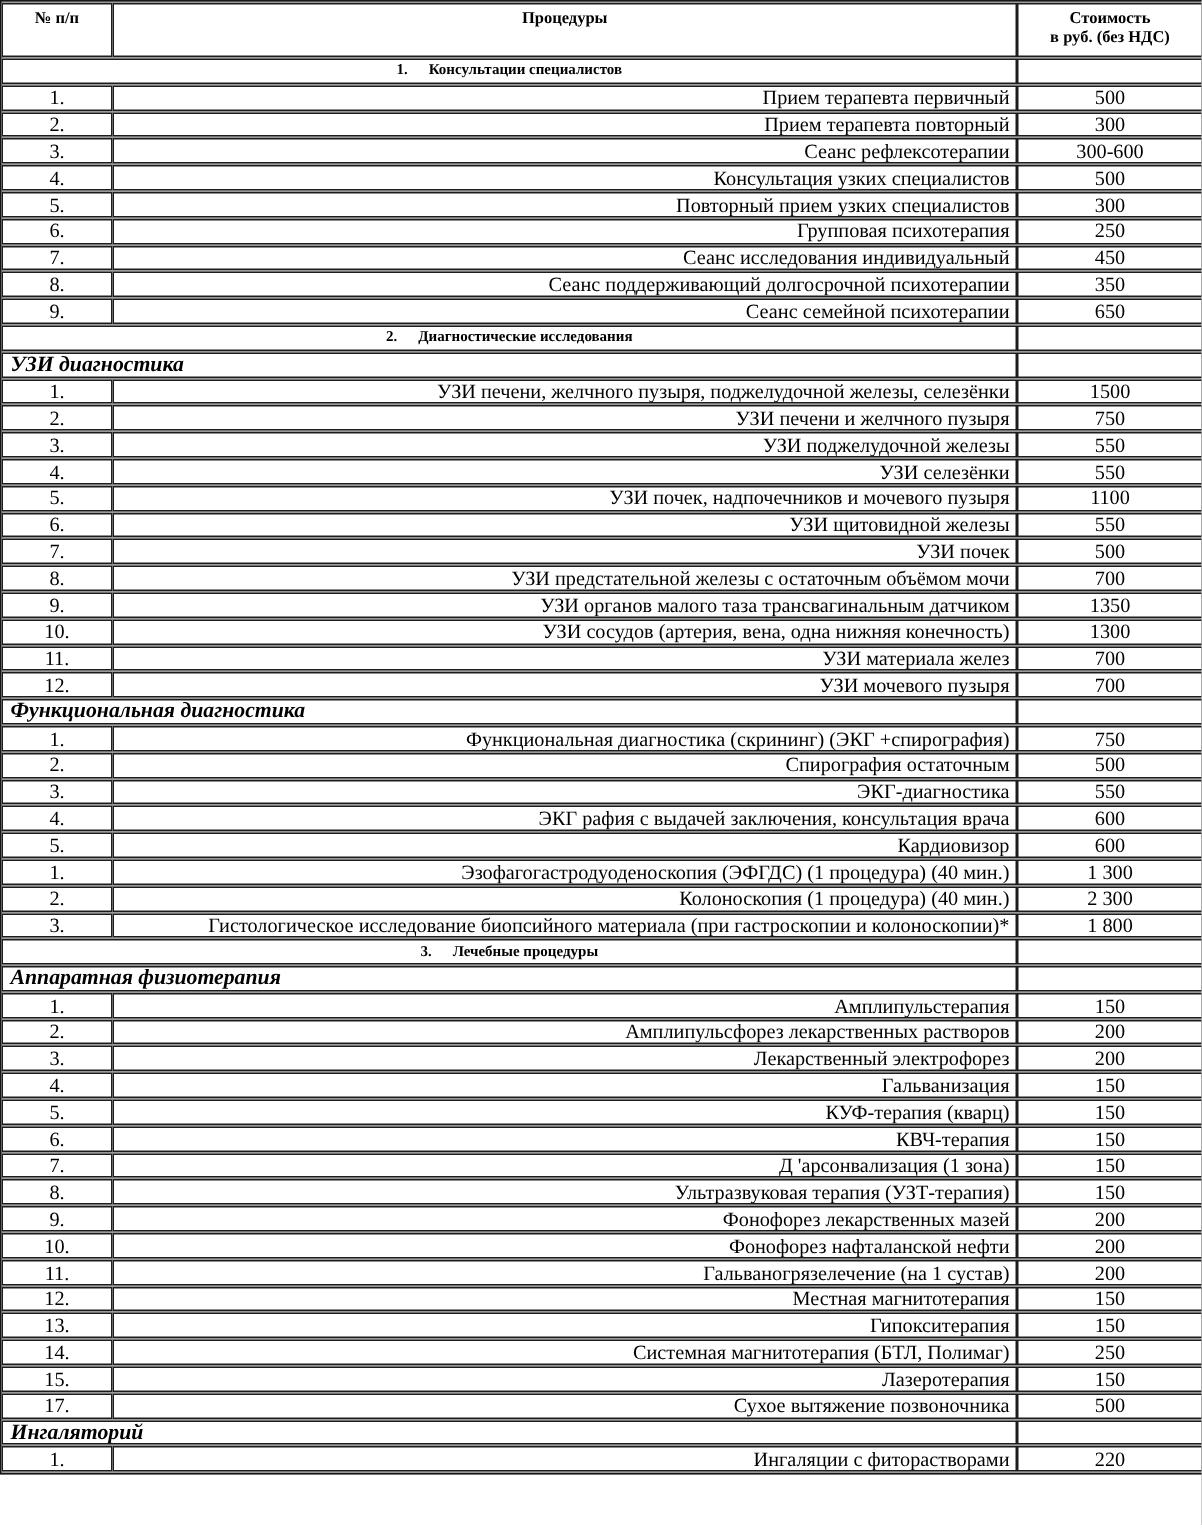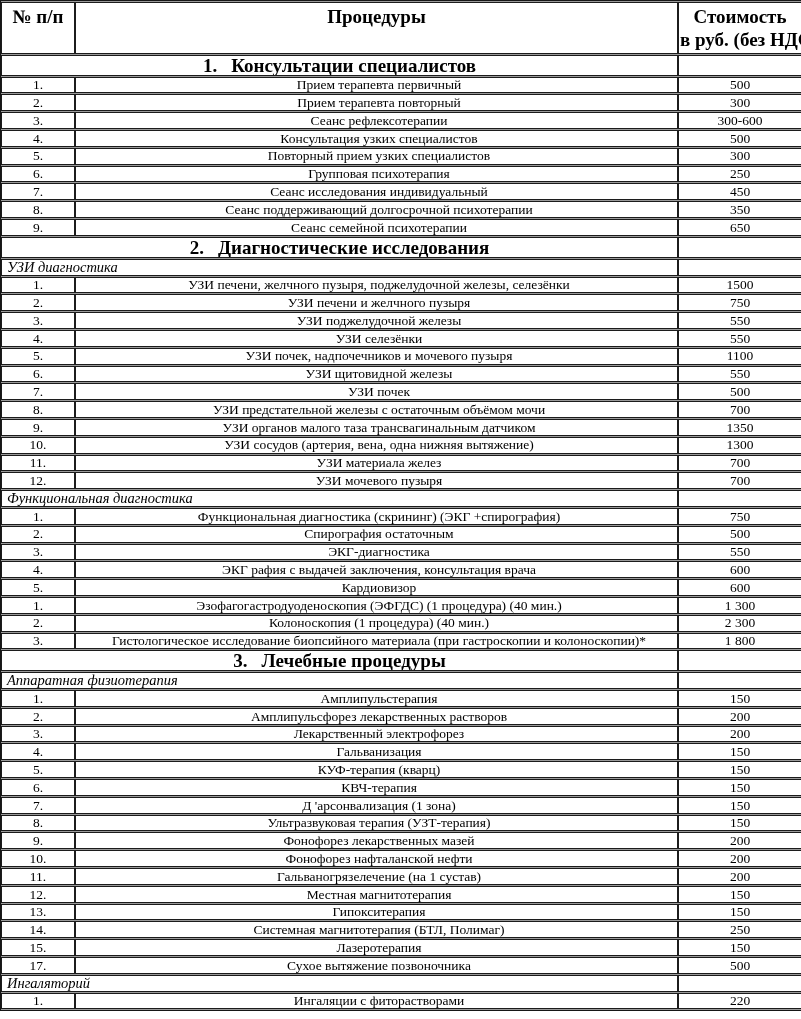--- a/index.html
+++ b/index.html
@@ -26,43 +26,43 @@
     border: 1px solid #1c1c1c;
     background: #ffffff;
     overflow: hidden;
     white-space: nowrap;
   }
   thead th {
     height: 36px;
     vertical-align: top;
     padding-top: 3px;
     text-align: center;
-    font-size: 19px;
+    font-size: 11px;
     font-weight: bold;
     line-height: 1.2;
   }
   tbody td {
     height: 16.8px;
     font-size: 13.5px;
     vertical-align: middle;
     line-height: 1;
     padding: 0;
   }
   td.c1 { text-align: center; }
-  td.c2 { text-align: center; padding-left: 9px; padding-right: 4px; }
+  td.c2 { text-align: right; padding-left: 9px; padding-right: 4px; }
   td.c3 { text-align: center; }
   tr.section td.merged {
     text-align: center;
     font-weight: bold;
-    font-size: 19px;
+    font-size: 10px;
   }
   tr.section .sec-num { margin-right: 14px; }
   tr.subsection td.merged {
     text-align: left;
-    font-weight: normal;
+    font-weight: bold;
     font-style: italic;
     font-size: 14.5px;
     padding-left: 5px;
   }
 </style>
 </head>
 <body>
 
 <div>
   <table class="price">
@@ -179,21 +179,21 @@
           <td class="c2">УЗИ предстательной  железы с остаточным объёмом  мочи</td>
           <td class="c3">700</td>
         </tr>
         <tr class="item">
           <td class="c1">9.</td>
           <td class="c2">УЗИ органов  малого таза  трансвагинальным  датчиком</td>
           <td class="c3">1350</td>
         </tr>
         <tr class="item">
           <td class="c1">10.</td>
-          <td class="c2">УЗИ сосудов (артерия, вена, одна нижняя вытяжение)</td>
+          <td class="c2">УЗИ сосудов (артерия, вена, одна нижняя конечность)</td>
           <td class="c3">1300</td>
         </tr>
         <tr class="item">
           <td class="c1">11.</td>
           <td class="c2">УЗИ  материала желез</td>
           <td class="c3">700</td>
         </tr>
         <tr class="item">
           <td class="c1">12.</td>
           <td class="c2">УЗИ мочевого пузыря</td>

